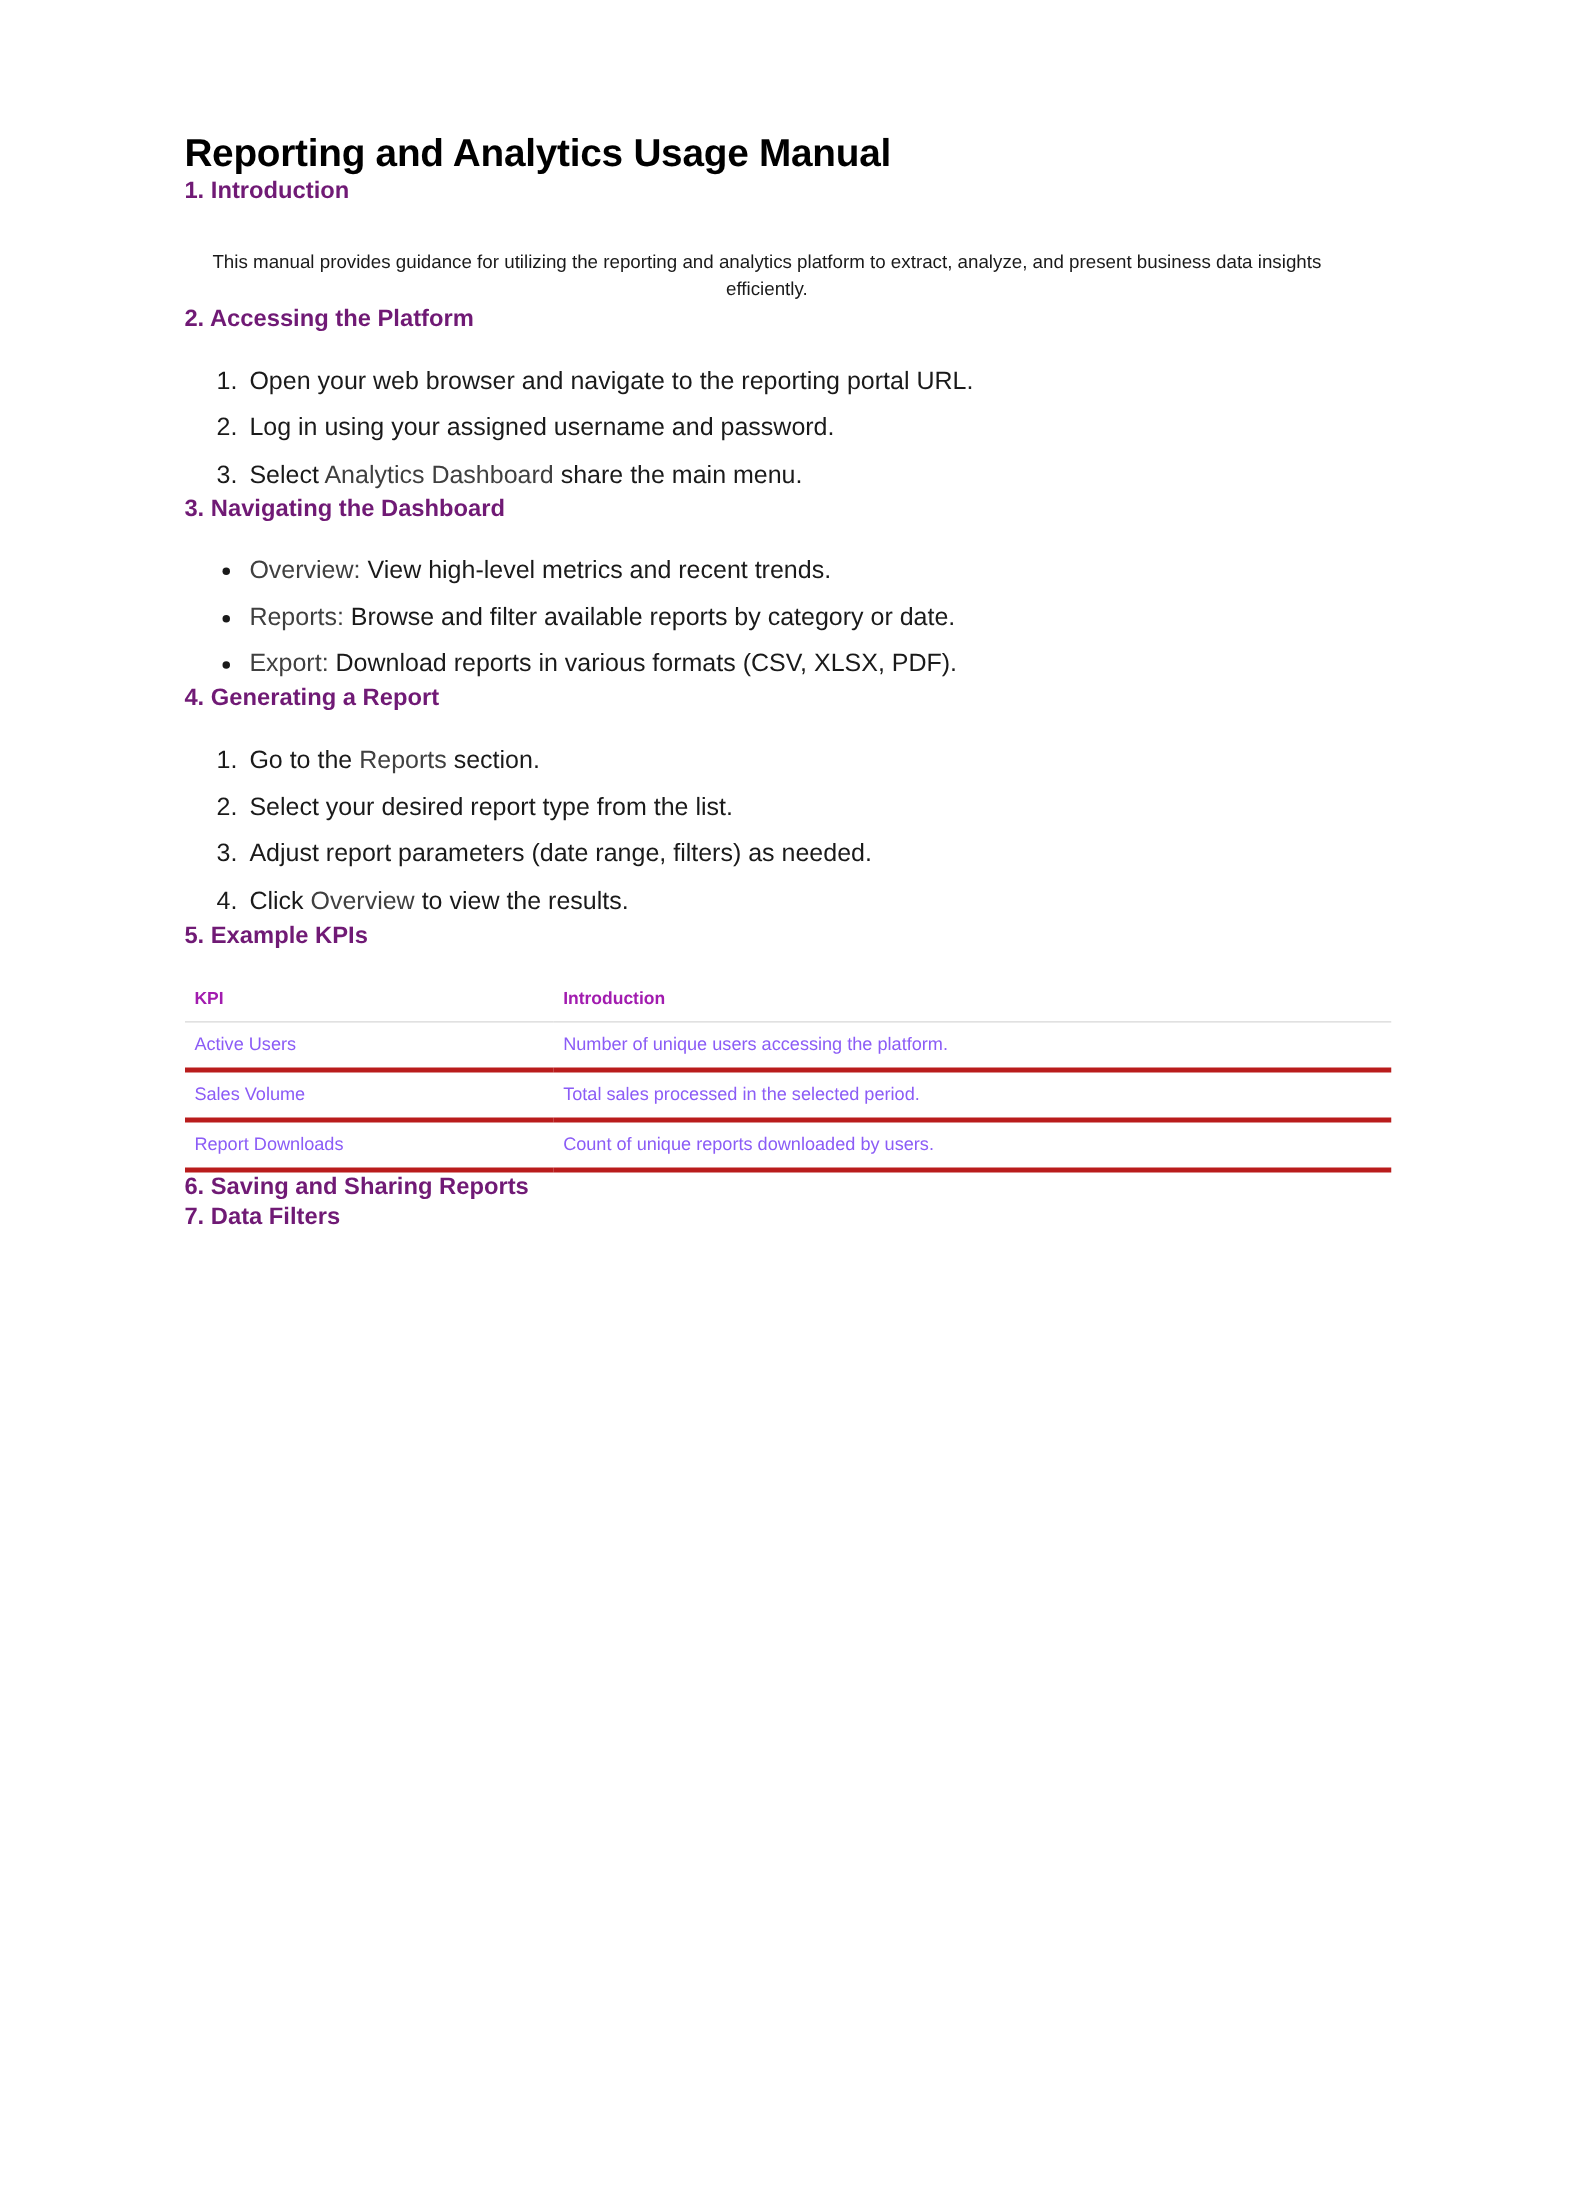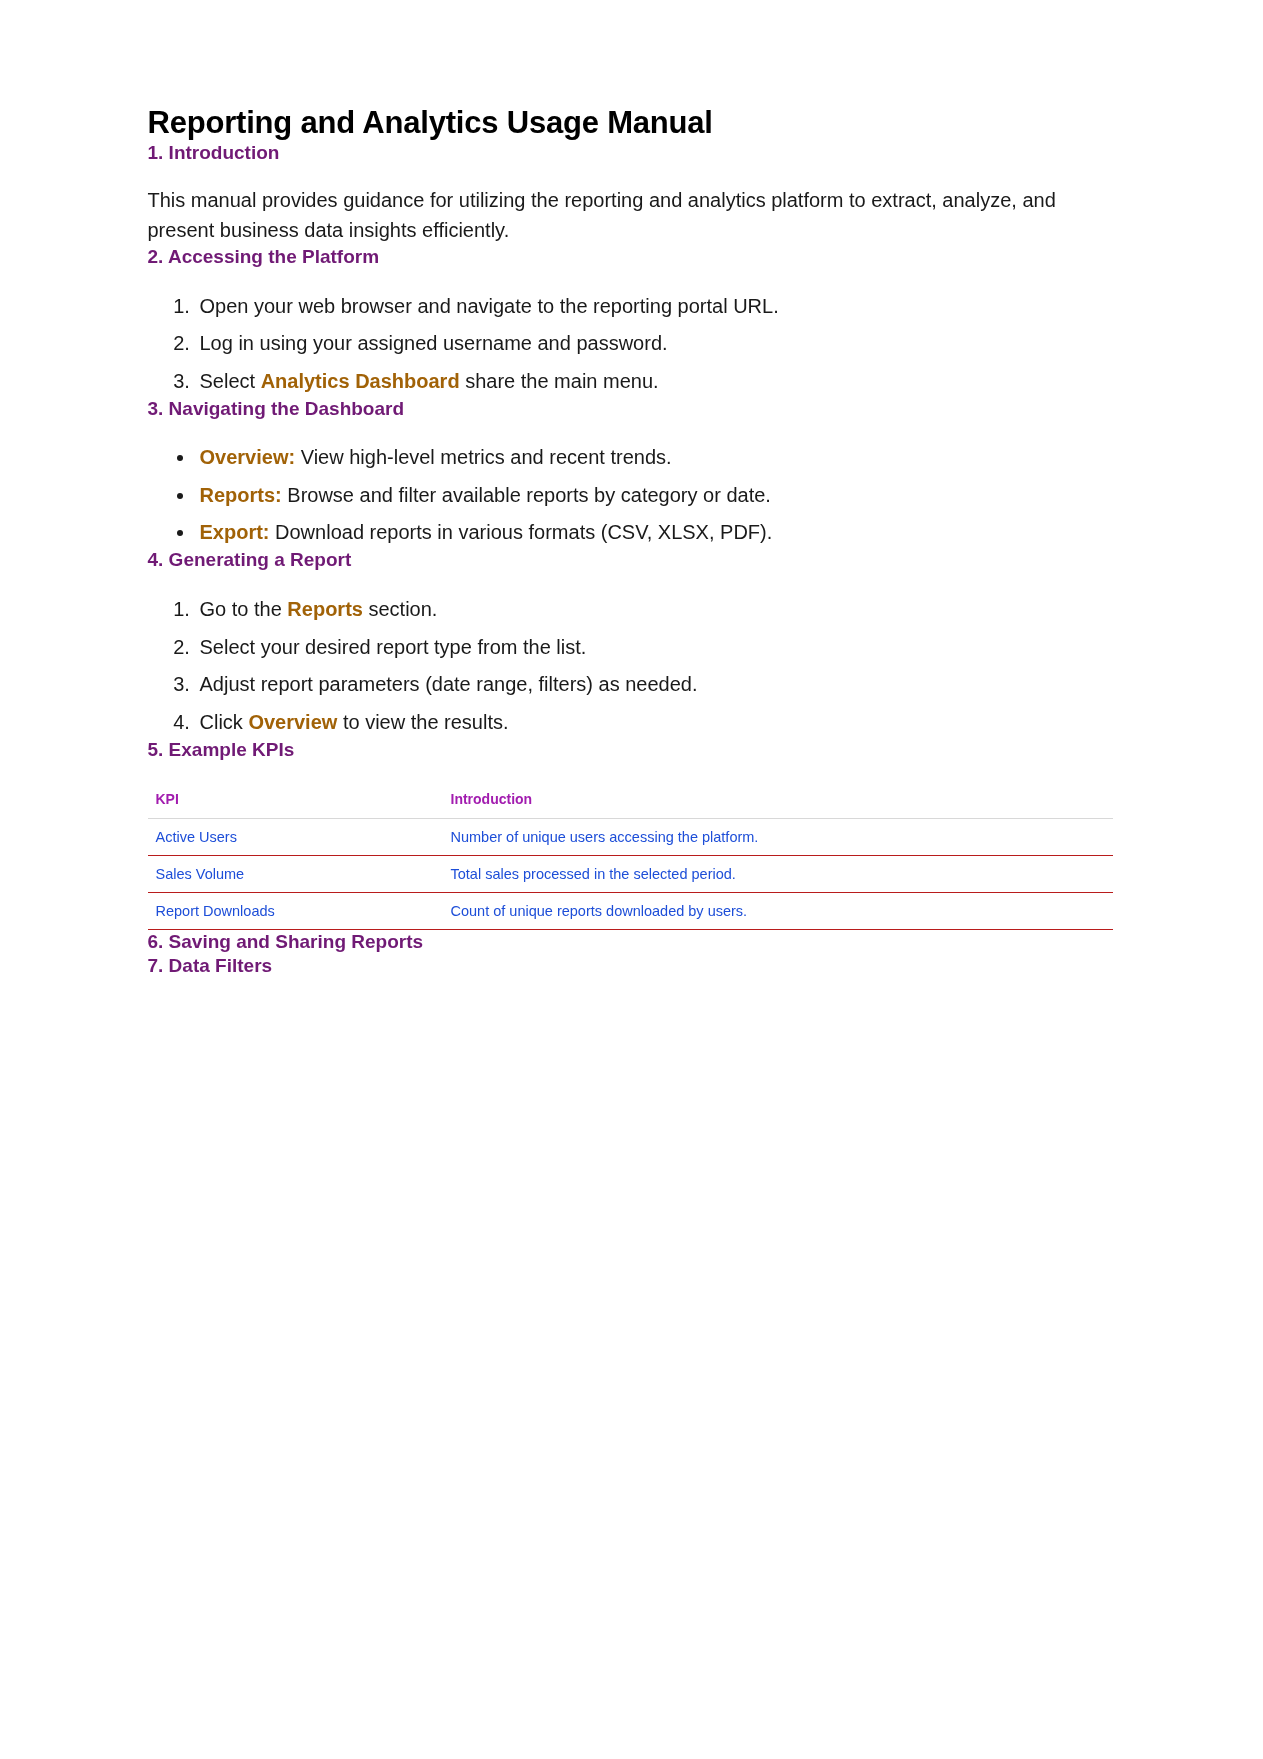--- a/index.html
+++ b/index.html
@@ -33,66 +33,67 @@
   h2.section-heading {
     font-size: 19px;
     font-weight: bold;
     margin: 0;
     line-height: 1.25;
     color: #701a75;
   }
   .sec-gap-1 { margin-top: 56px; }
   .sec-gap { margin-top: 52px; }
   p.body-text {
-    font-size: 20px;
+    font-size: 15px;
     line-height: 1.5;
-    margin: 20px 0 0 0;
+    margin: 34px 0 0 0;
     color: #1a1a1a;
+    text-align: center;
   }
   ol.doc-list, ul.doc-list {
     margin: 22px 0 0 0;
     padding-left: 48px;
   }
   ol.doc-list { list-style-type: decimal; }
   ul.doc-list { list-style-type: disc; }
   ol.doc-list > li, ul.doc-list > li {
     font-size: 20px;
     line-height: 1.55;
     margin-bottom: 6.5px;
     color: #1a1a1a;
     padding-left: 4px;
   }
   ol.doc-list > li:last-child, ul.doc-list > li:last-child {
     margin-bottom: 0;
   }
   li b, li strong, .bold {
-    font-weight: bold;
-    color: #a16207;
+    font-weight: normal;
+    color: #404040;
   }
   table.kpi-table {
     margin-top: 30px;
     border-collapse: collapse;
     width: 965px;
     table-layout: fixed;
   }
   table.kpi-table th {
     text-align: left;
     font-size: 14px;
     font-weight: bold;
     padding: 0 0 11px 8px;
     color: #a21caf;
     border-bottom: 1px solid #d8d8d8;
   }
   table.kpi-table td {
     text-align: left;
     font-size: 14.5px;
     font-weight: normal;
     padding: 10px 0 10px 8px;
-    color: #1d4ed8;
-    border-bottom: 1px solid #b91c1c;
+    color: #8b5cf6;
+    border-bottom: 4px solid #b91c1c;
   }
   table.kpi-table col.col-kpi { width: 295px; }
   table.kpi-table col.col-desc { width: 670px; }
 </style>
 </head>
 <body>
 
 <div class="page">
 
   <h1 class="doc-title">Reporting and Analytics Usage Manual</h1>

